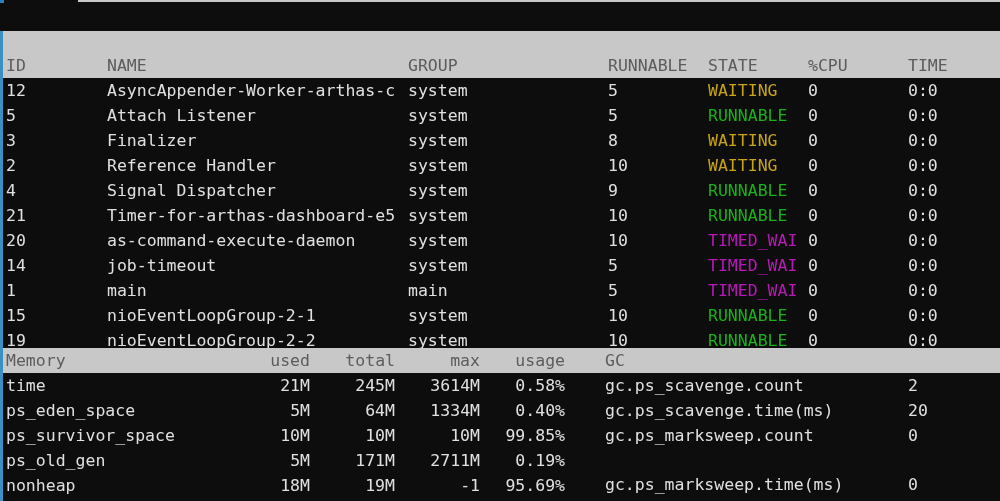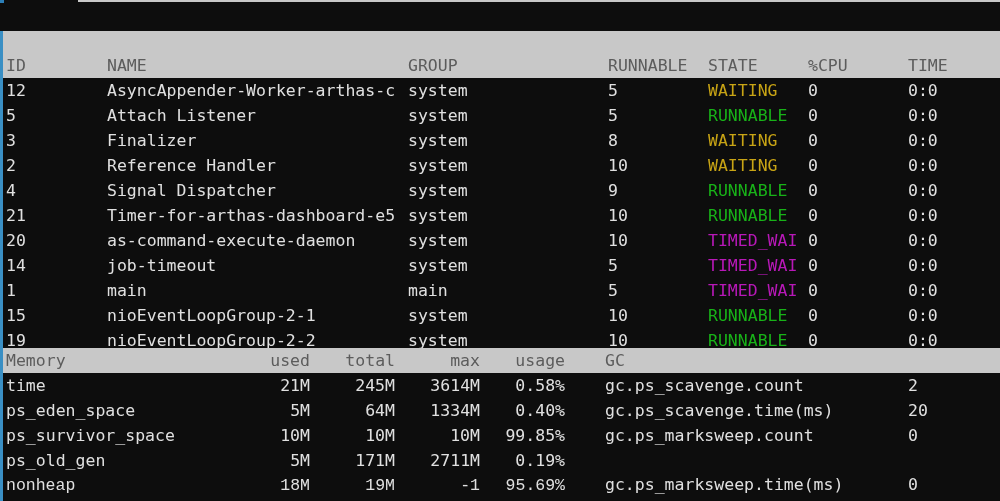--- a/index.html
+++ b/index.html
@@ -166,21 +166,21 @@
     <span class="cell" style="left:605px">GC</span>
   </div>
 
   <div class="gc-divider"></div>
 
   <div id="memory-rows">
       <div class="row" style="top: 373px;"><span class="cell" style="left:6px">time</span><span class="cell r" style="left:210px;width:100px">21M</span><span class="cell r" style="left:295px;width:100px">245M</span><span class="cell r" style="left:380px;width:100px">3614M</span><span class="cell r" style="left:465px;width:100px">0.58%</span></div>
       <div class="row" style="top: 398px;"><span class="cell" style="left:6px">ps_eden_space</span><span class="cell r" style="left:210px;width:100px">5M</span><span class="cell r" style="left:295px;width:100px">64M</span><span class="cell r" style="left:380px;width:100px">1334M</span><span class="cell r" style="left:465px;width:100px">0.40%</span></div>
       <div class="row" style="top: 423px;"><span class="cell" style="left:6px">ps_survivor_space</span><span class="cell r" style="left:210px;width:100px">10M</span><span class="cell r" style="left:295px;width:100px">10M</span><span class="cell r" style="left:380px;width:100px">10M</span><span class="cell r" style="left:465px;width:100px">99.85%</span></div>
       <div class="row" style="top: 448px;"><span class="cell" style="left:6px">ps_old_gen</span><span class="cell r" style="left:210px;width:100px">5M</span><span class="cell r" style="left:295px;width:100px">171M</span><span class="cell r" style="left:380px;width:100px">2711M</span><span class="cell r" style="left:465px;width:100px">0.19%</span></div>
-      <div class="row" style="top: 473px; font-family: Liberation Mono, monospace;"><span class="cell" style="left:6px">nonheap</span><span class="cell r" style="left:210px;width:100px">18M</span><span class="cell r" style="left:295px;width:100px">19M</span><span class="cell r" style="left:380px;width:100px">-1</span><span class="cell r" style="left:465px;width:100px">95.69%</span></div>
+      <div class="row" style="top: 473px;"><span class="cell" style="left:6px">nonheap</span><span class="cell r" style="left:210px;width:100px">18M</span><span class="cell r" style="left:295px;width:100px">19M</span><span class="cell r" style="left:380px;width:100px">-1</span><span class="cell r" style="left:465px;width:100px">95.69%</span></div>
     </div>
   <div id="gc-rows">
       <div class="row" style="top: 373px; background: transparent;"><span class="cell" style="left:605px">gc.ps_scavenge.count</span><span class="cell" style="left:908px">2</span></div>
       <div class="row" style="top: 398px; background: transparent;"><span class="cell" style="left:605px">gc.ps_scavenge.time(ms)</span><span class="cell" style="left:908px">20</span></div>
       <div class="row" style="top: 423px; background: transparent;"><span class="cell" style="left:605px">gc.ps_marksweep.count</span><span class="cell" style="left:908px">0</span></div>
       <div class="row" style="top: 472px; background: transparent;"><span class="cell" style="left:605px">gc.ps_marksweep.time(ms)</span><span class="cell" style="left:908px">0</span></div>
     </div>
 
 </div>
 

